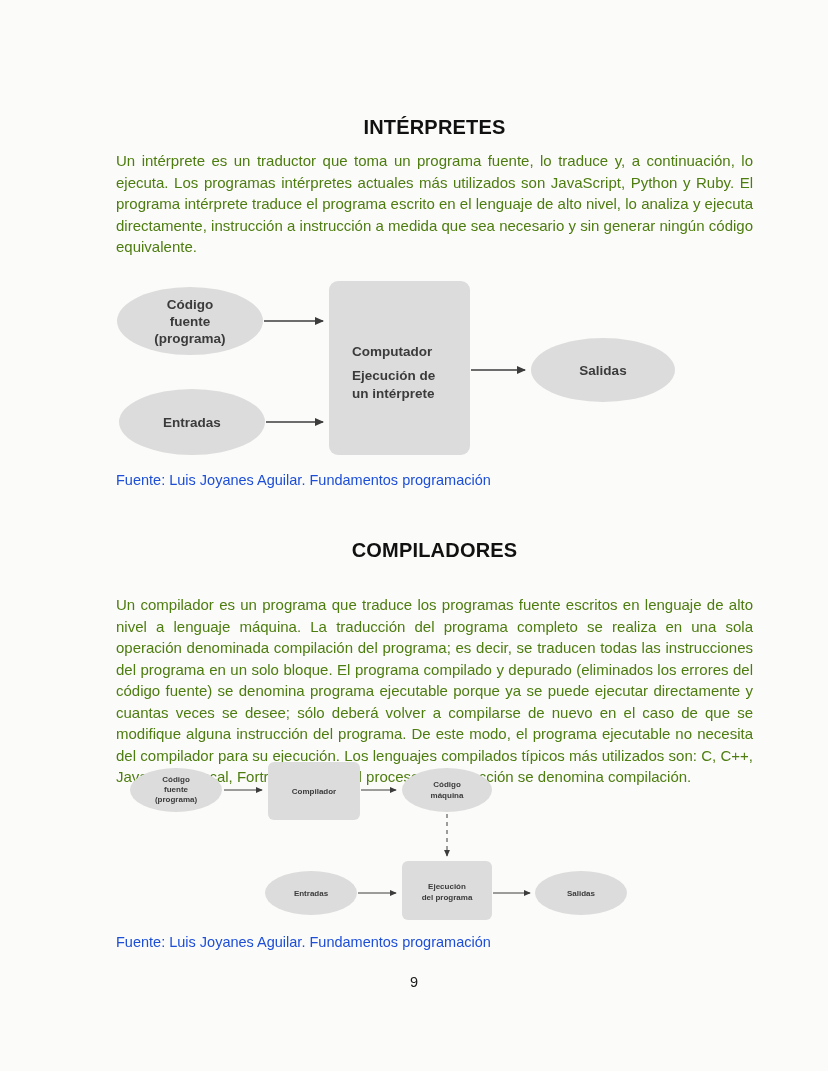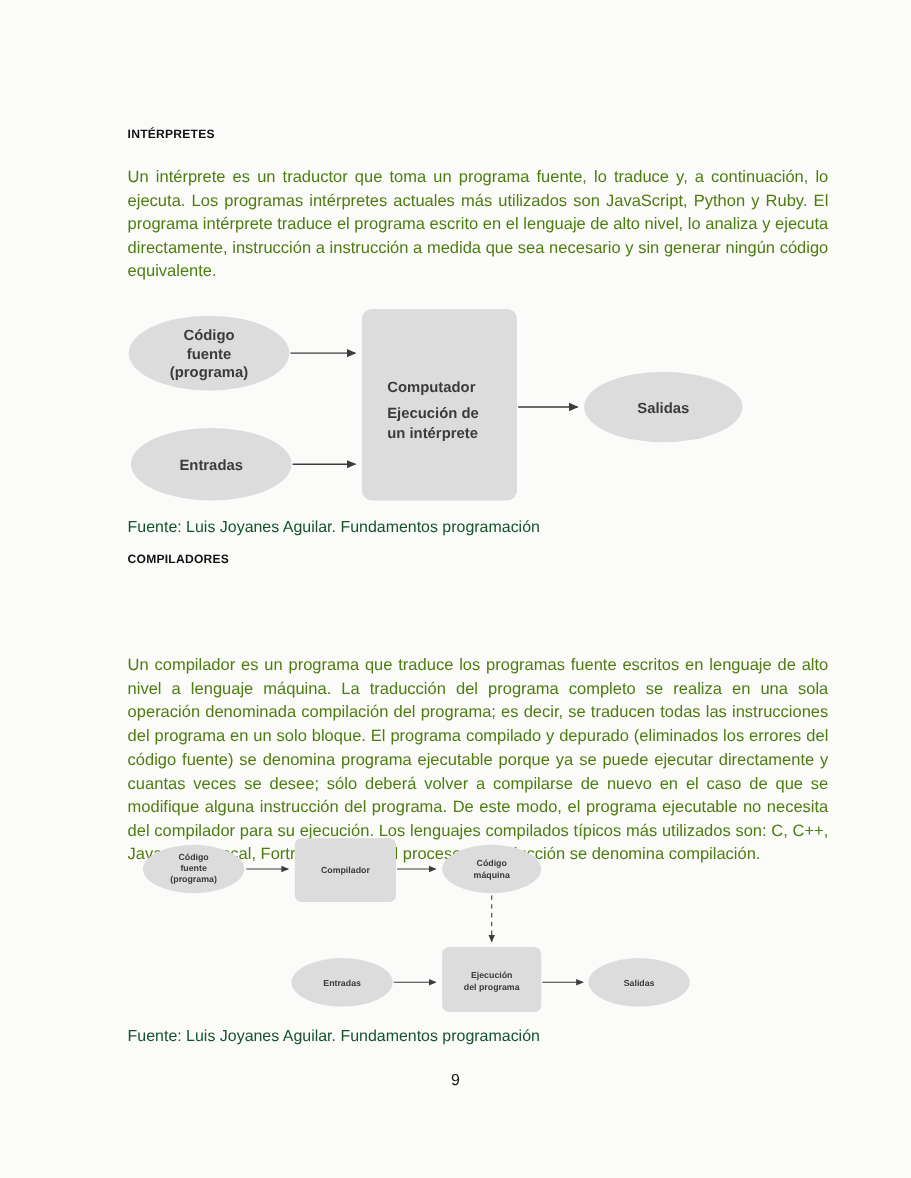--- a/index.html
+++ b/index.html
@@ -23,41 +23,42 @@
     box-sizing: border-box;
   }
   .content {
     position: absolute;
     left: 116px;
     top: 0;
     width: 637px;
   }
 
   h1.section-title {
-    font-size: 11px;
+    font-size: 20px;
     font-weight: bold;
+    text-align: center;
     margin: 0;
     letter-spacing: 0.2px;
     color: #111111;
   }
 
   p.body-text {
     font-size: 15px;
     line-height: 21.5px;
     text-align: justify;
     margin: 0;
     color: #4d7c0f;
   }
 
   p.caption {
     font-size: 14.5px;
     line-height: 20px;
     margin: 0;
     text-align: left;
-    color: #14532d;
+    color: #1d4ed8;
   }
 
   .page-number {
     position: absolute;
     left: 0;
     width: 828px;
     text-align: center;
     font-size: 14.5px;
     color: #1a1a1a;
   }
@@ -123,21 +124,21 @@
       <line x1="152" y1="45" x2="211" y2="45" stroke="#3c3c3c" stroke-width="1.3" marker-end="url(#arrowA)"></line>
       <line x1="154" y1="146" x2="211" y2="146" stroke="#3c3c3c" stroke-width="1.3" marker-end="url(#arrowA)"></line>
       <line x1="359" y1="94" x2="413" y2="94" stroke="#3c3c3c" stroke-width="1.3" marker-end="url(#arrowA)"></line>
     </svg>
   </div>
 
   <div class="content" style="top:470px;">
     <p class="caption">Fuente: Luis Joyanes Aguilar. Fundamentos programación</p>
   </div>
 
-  <div class="content" style="top:503px;">
+  <div class="content" style="top:539px;">
     <h1 class="section-title">COMPILADORES</h1>
   </div>
 
   <div class="content" style="top:594px;">
     <p class="body-text">Un compilador es un programa que traduce los programas fuente escritos en lenguaje de alto nivel a lenguaje máquina. La traducción del programa completo se realiza en una sola operación denominada compilación del programa; es decir, se traducen todas las instrucciones del programa en un solo bloque. El programa compilado y depurado (eliminados los errores del código fuente) se denomina programa ejecutable porque ya se puede ejecutar directamente y cuantas veces se desee; sólo deberá volver a compilarse de nuevo en el caso de que se modifique alguna instrucción del programa. De este modo, el programa ejecutable no necesita del compilador para su ejecución. Los lenguajes compilados típicos más utilizados son: C, C++, Java, C#, Pascal, Fortran y Cobol. El proceso de traducción se denomina compilación.</p>
   </div>
 
   <div class="diagram" style="left:122px; top:758px;">
     <svg width="520" height="172" viewBox="0 0 520 172" xmlns="http://www.w3.org/2000/svg">
       <defs>

